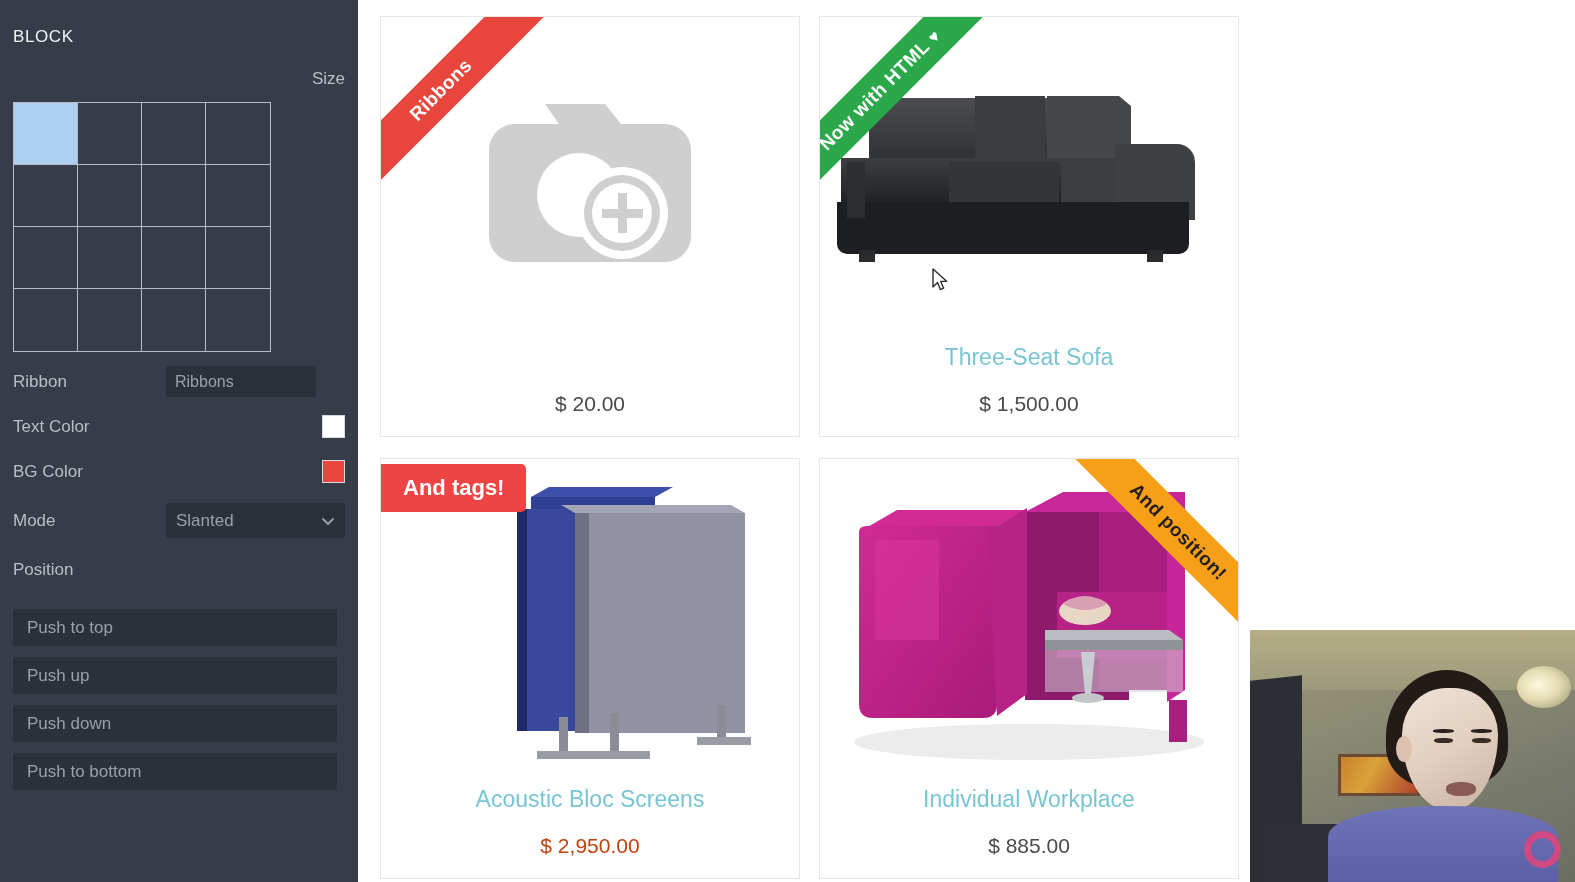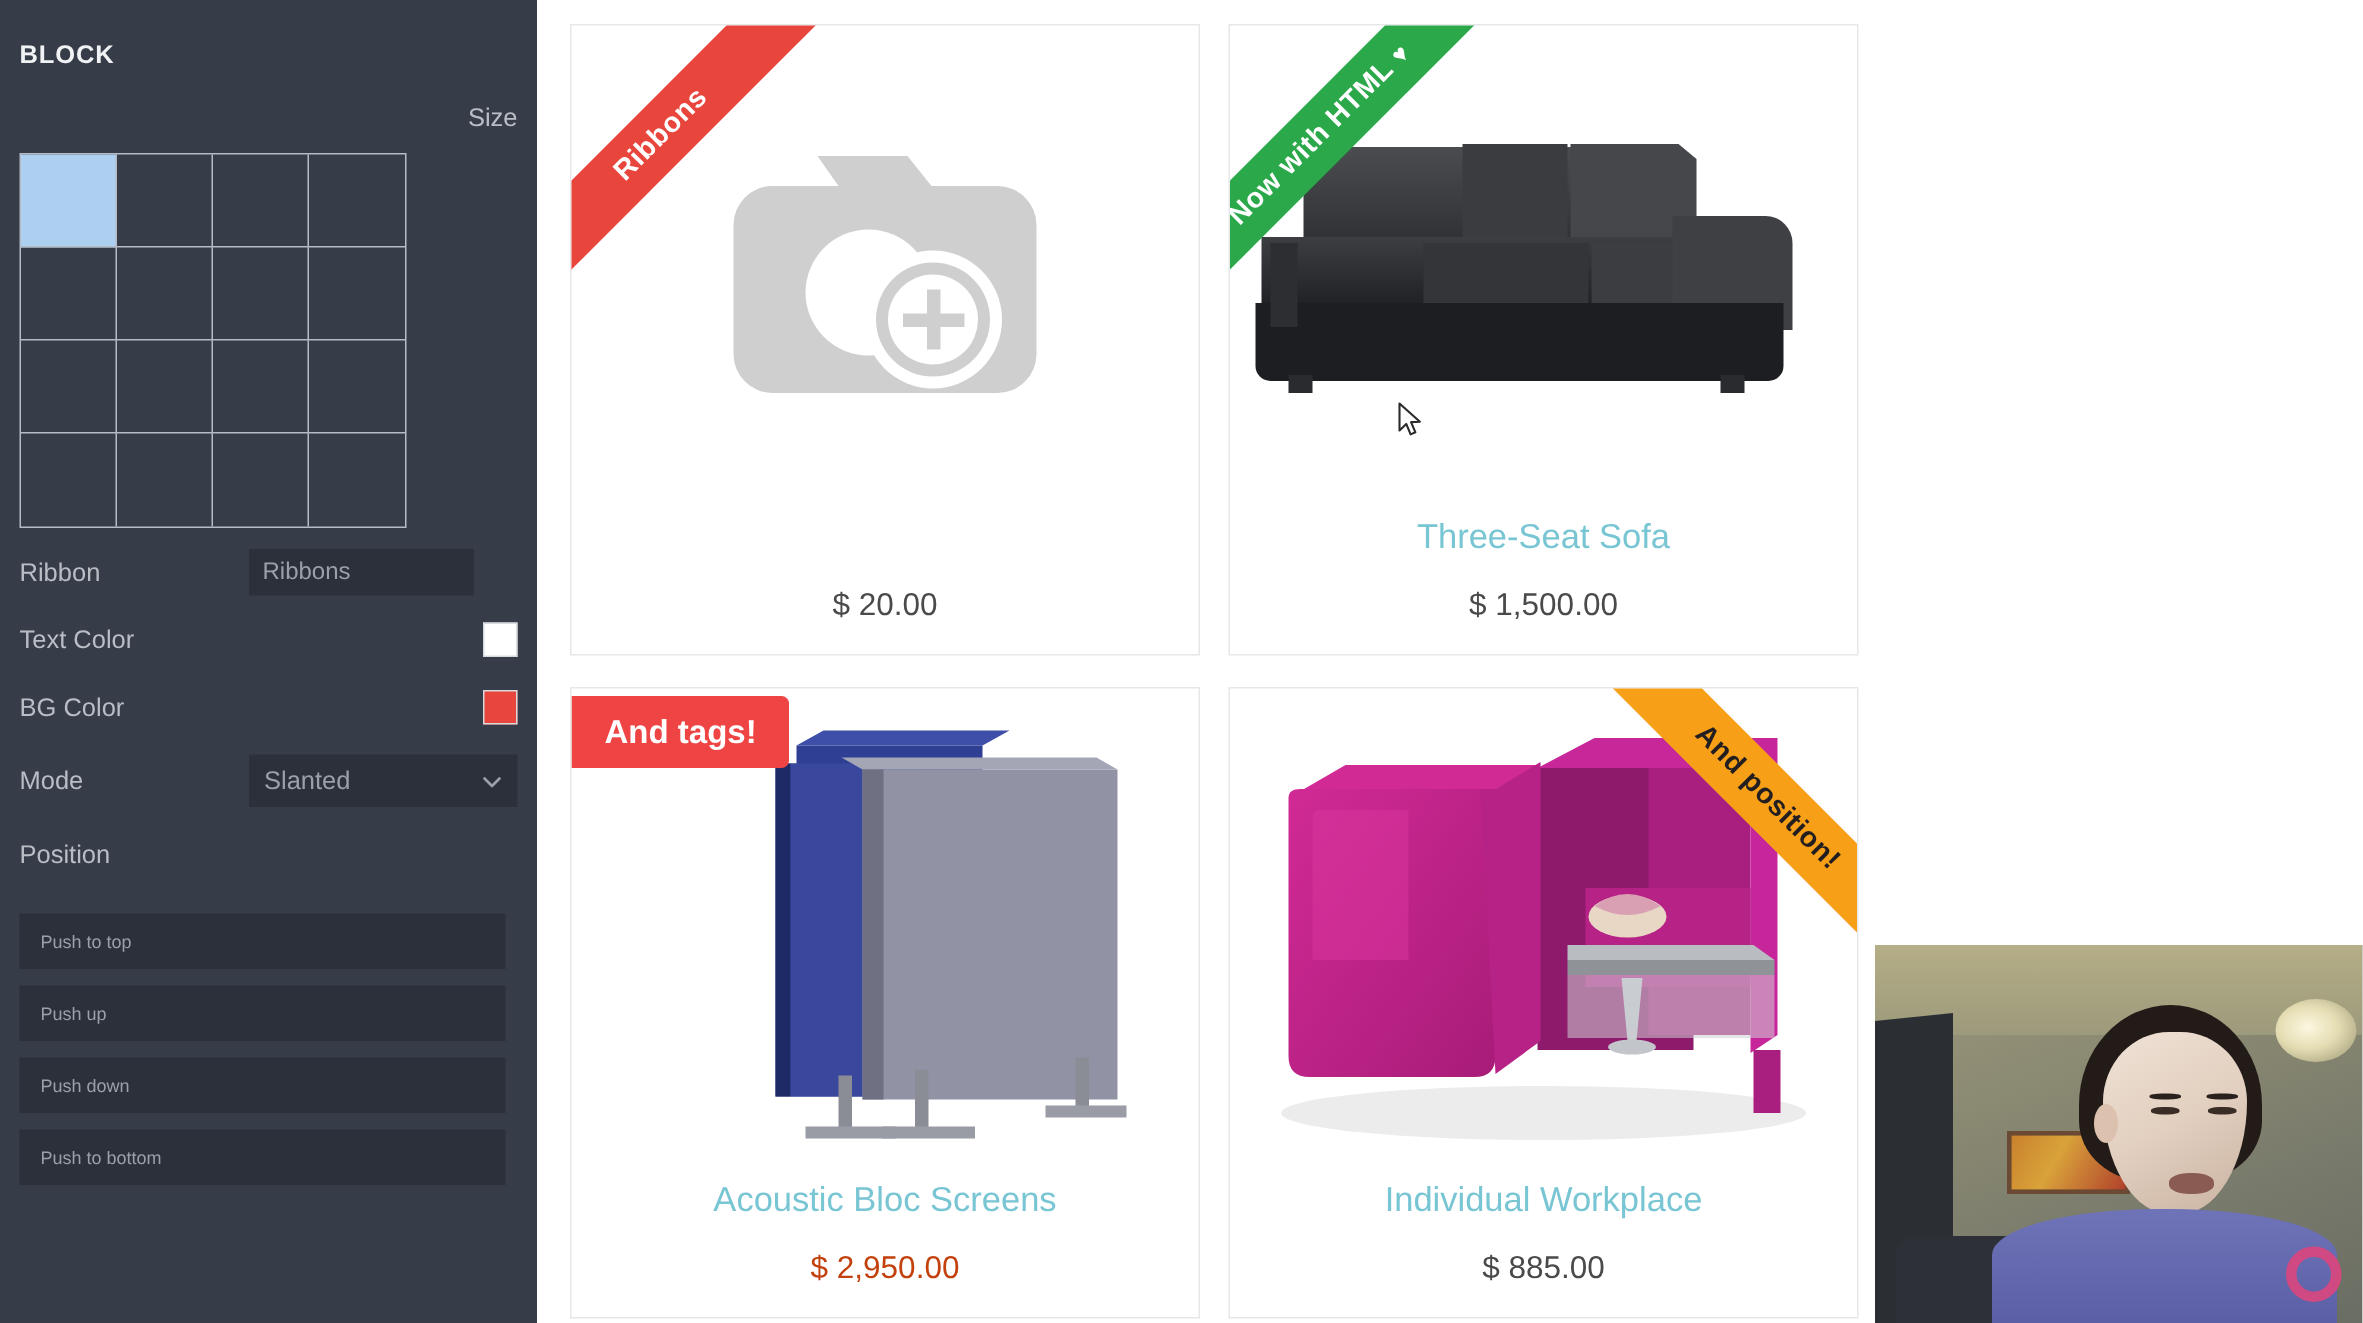--- a/index.html
+++ b/index.html
@@ -13,21 +13,21 @@
 
   
   #sidebar {
     position: absolute; left: 0; top: 0;
     width: 358px; height: 882px;
     background: #373d48;
     padding: 0 13px;
     color: #c7cbd1;
   }
   #sidebar-title {
-    font-size: 17px; font-weight: bold; letter-spacing: 0.6px;
+    font-size: 17px; font-weight: normal; letter-spacing: 0.6px;
     color: #f0f2f4;
     padding-top: 27px;
   }
   #size-label {
     font-size: 17px; color: #b9bec6;
     margin-top: 22px; margin-bottom: 13px; text-align: right;
   }
   .size-grid {
     width: 258px; height: 250px;
     display: grid;
@@ -92,21 +92,21 @@
     position: absolute; right: 10px; top: 50%;
     transform: translateY(-50%);
     width: 14px; height: 14px;
   }
   .push-btn {
     background: #2b303a;
     height: 37px;
     width: 324px;
     display: flex; align-items: center;
     color: #9aa0aa;
-    font-size: 12px;
+    font-size: 17px;
     padding: 0 14px;
     margin-top: 11px;
     cursor: pointer;
   }
   #push-group { margin-top: 19px; }
 
   
   #main {
     position: absolute;
     left: 358px; top: 0;

